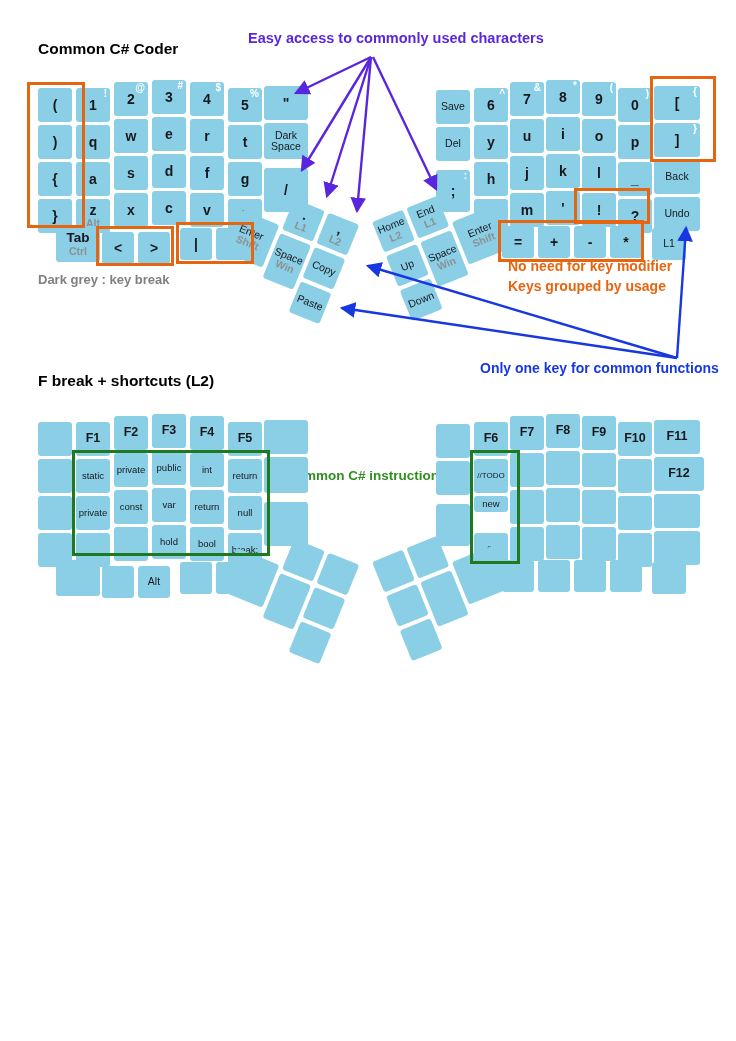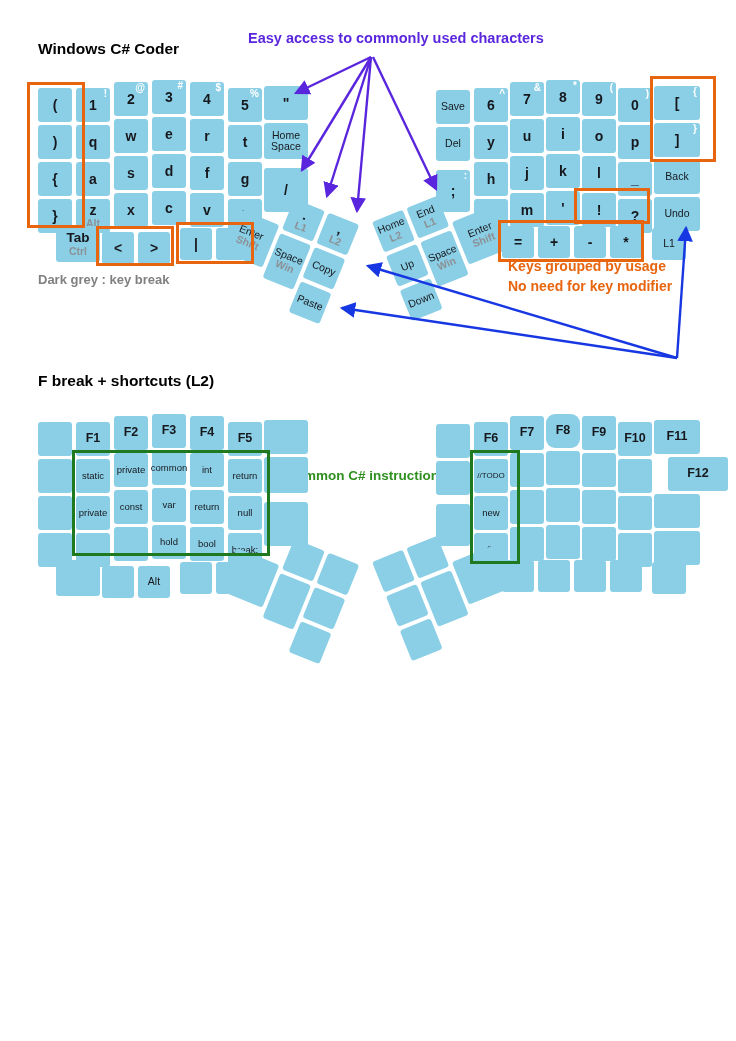--- a/index.html
+++ b/index.html
@@ -31,29 +31,30 @@
   #note-grouped div{white-space:nowrap;}
   #note-onekey{left:480px;top:360px;color:#1737e2;font-size:14px;font-weight:600;}
   #note-csharp{left:286px;top:468px;color:#2f8f1f;font-size:13.5px;font-weight:600;}
   svg#arrows{position:absolute;left:0;top:0;pointer-events:none;}
 </style>
 </head>
 <body>
 
 <div id="stage">
 
-  <div class="note" id="title-main">Windows C# Coder</div>
+  <div class="note" id="title-main">Common C# Coder</div>
   <div class="note" id="title-layer2">F break + shortcuts (L2)</div>
 
   <div class="note" id="note-easy">Easy access to commonly used characters</div>
   <div class="note" id="note-darkgrey">Dark grey : key break</div>
   <div class="note" id="note-grouped">
+    <div>No need for key modifier</div>
     <div>Keys grouped by usage</div>
-    <div>No need for key modifier</div>
   </div>
+  <div class="note" id="note-onekey">Only one key for common functions</div>
   <div class="note" id="note-csharp">Common C# instructions</div>
 
   <div class="layer" id="keys-layer">
       <div class="layer">
         <div class="key k-char" style="left: 38px; top: 88px; width: 34px; height: 34px;">
           <span class="klabel">(</span>
         </div>
         <div class="key k-char" style="left: 38px; top: 125px; width: 34px; height: 34px;">
           <span class="klabel">)</span>
         </div>
@@ -126,21 +127,21 @@
         <div class="key k-char" style="left: 228px; top: 162px; width: 34px; height: 34px;">
           <span class="klabel">g</span>
         </div>
         <div class="key k-char" style="left: 228px; top: 199px; width: 34px; height: 34px;">
           <span class="klabel">b</span>
         </div>
         <div class="key k-char" style="left: 264px; top: 86px; width: 44px; height: 34px;">
           <span class="klabel">"</span>
         </div>
         <div class="key k-word" style="left: 264px; top: 123px; width: 44px; height: 36px;">
-          <span class="klabel">Home Space</span>
+          <span class="klabel">Dark Space</span>
         </div>
         <div class="key k-char" style="left: 264px; top: 168px; width: 44px; height: 44px;">
           <span class="klabel">/</span>
         </div>
         <div class="key k-tab" style="left: 56px; top: 226px; width: 44px; height: 36px;">
           <span class="klabel">Tab</span>
           <span class="sub">Ctrl</span>
         </div>
         <div class="key k-char" style="left: 102px; top: 232px; width: 32px; height: 32px;">
           <span class="klabel">&lt;</span>
@@ -283,21 +284,21 @@
           <span class="klabel">private</span>
         </div>
         <div class="key k-code" style="left: 114px; top: 490px; width: 34px; height: 34px;">
           <span class="klabel">const</span>
         </div>
         <div class="key k-blank" style="left: 114px; top: 527px; width: 34px; height: 34px;"></div>
         <div class="key k-fkey" style="left: 152px; top: 414px; width: 34px; height: 34px;">
           <span class="klabel">F3</span>
         </div>
         <div class="key k-code" style="left: 152px; top: 451px; width: 34px; height: 34px;">
-          <span class="klabel">common</span>
+          <span class="klabel">public</span>
         </div>
         <div class="key k-code" style="left: 152px; top: 488px; width: 34px; height: 34px;">
           <span class="klabel">var</span>
         </div>
         <div class="key k-code" style="left: 152px; top: 525px; width: 34px; height: 34px;">
           <span class="klabel">hold</span>
         </div>
         <div class="key k-fkey" style="left: 190px; top: 416px; width: 34px; height: 34px;">
           <span class="klabel">F4</span>
         </div>
@@ -336,54 +337,54 @@
       <div class="layer">
         <div class="key k-blank" style="left: 436px; top: 424px; width: 34px; height: 34px;"></div>
         <div class="key k-blank" style="left: 436px; top: 461px; width: 34px; height: 34px;"></div>
         <div class="key k-blank" style="left: 436px; top: 504px; width: 34px; height: 42px;"></div>
         <div class="key k-fkey" style="left: 474px; top: 422px; width: 34px; height: 34px;">
           <span class="klabel">F6</span>
         </div>
         <div class="key k-codesm" style="left: 474px; top: 459px; width: 34px; height: 34px;">
           <span class="klabel">//TODO</span>
         </div>
-        <div class="key k-code" style="left: 474px; top: 496px; width: 34px; height: 34px;">
+        <div class="key k-code" style="left: 474px; top: 496px; width: 34px; height: 16px;">
           <span class="klabel">new</span>
         </div>
         <div class="key k-code" style="left: 474px; top: 533px; width: 34px; height: 34px;">
           <span class="klabel">();</span>
         </div>
         <div class="key k-fkey" style="left: 510px; top: 416px; width: 34px; height: 34px;">
           <span class="klabel">F7</span>
         </div>
         <div class="key k-blank" style="left: 510px; top: 453px; width: 34px; height: 34px;"></div>
         <div class="key k-blank" style="left: 510px; top: 490px; width: 34px; height: 34px;"></div>
         <div class="key k-blank" style="left: 510px; top: 527px; width: 34px; height: 34px;"></div>
-        <div class="key k-fkey" style="left: 546px; top: 414px; width: 34px; height: 34px; border-radius: 9px;">
+        <div class="key k-fkey" style="left: 546px; top: 414px; width: 34px; height: 34px;">
           <span class="klabel">F8</span>
         </div>
         <div class="key k-blank" style="left: 546px; top: 451px; width: 34px; height: 34px;"></div>
         <div class="key k-blank" style="left: 546px; top: 488px; width: 34px; height: 34px;"></div>
         <div class="key k-blank" style="left: 546px; top: 525px; width: 34px; height: 34px;"></div>
         <div class="key k-fkey" style="left: 582px; top: 416px; width: 34px; height: 34px;">
           <span class="klabel">F9</span>
         </div>
         <div class="key k-blank" style="left: 582px; top: 453px; width: 34px; height: 34px;"></div>
         <div class="key k-blank" style="left: 582px; top: 490px; width: 34px; height: 34px;"></div>
         <div class="key k-blank" style="left: 582px; top: 527px; width: 34px; height: 34px;"></div>
         <div class="key k-fkey" style="left: 618px; top: 422px; width: 34px; height: 34px;">
           <span class="klabel">F10</span>
         </div>
         <div class="key k-blank" style="left: 618px; top: 459px; width: 34px; height: 34px;"></div>
         <div class="key k-blank" style="left: 618px; top: 496px; width: 34px; height: 34px;"></div>
         <div class="key k-blank" style="left: 618px; top: 533px; width: 34px; height: 34px;"></div>
         <div class="key k-fkey" style="left: 654px; top: 420px; width: 46px; height: 34px;">
           <span class="klabel">F11</span>
         </div>
-        <div class="key k-fkey" style="left: 668px; top: 457px; width: 60px; height: 34px;">
+        <div class="key k-fkey" style="left: 654px; top: 457px; width: 50px; height: 34px;">
           <span class="klabel">F12</span>
         </div>
         <div class="key k-blank" style="left: 654px; top: 494px; width: 46px; height: 34px;"></div>
         <div class="key k-blank" style="left: 654px; top: 531px; width: 46px; height: 34px;"></div>
         <div class="key k-blank" style="left: 502px; top: 560px; width: 32px; height: 32px;"></div>
         <div class="key k-blank" style="left: 538px; top: 560px; width: 32px; height: 32px;"></div>
         <div class="key k-blank" style="left: 574px; top: 560px; width: 32px; height: 32px;"></div>
         <div class="key k-blank" style="left: 610px; top: 560px; width: 32px; height: 32px;"></div>
         <div class="key k-blank" style="left: 652px; top: 562px; width: 34px; height: 32px;"></div>
       </div>

